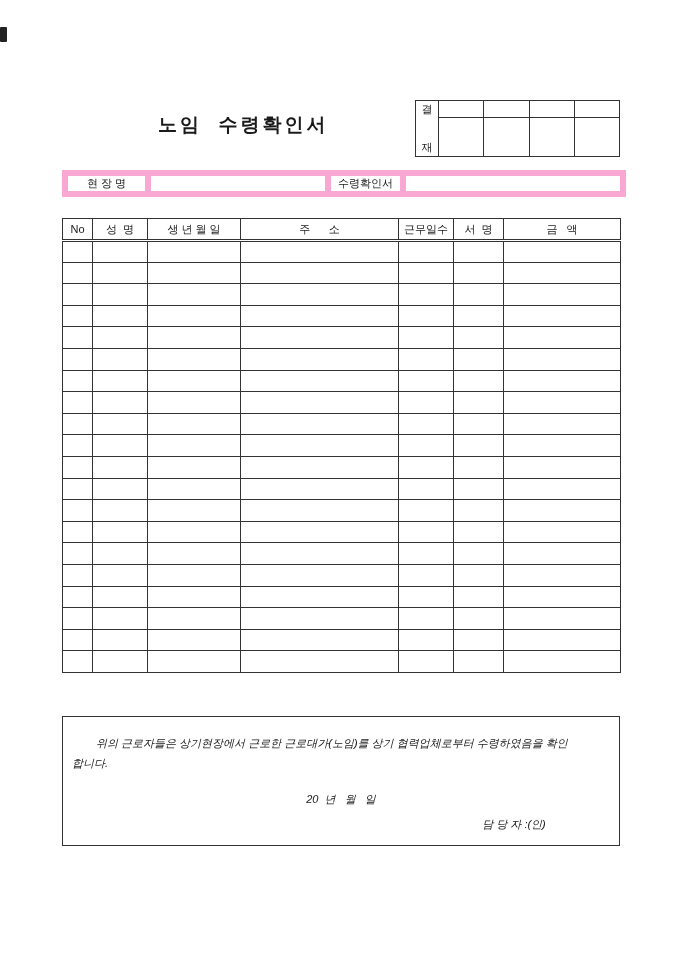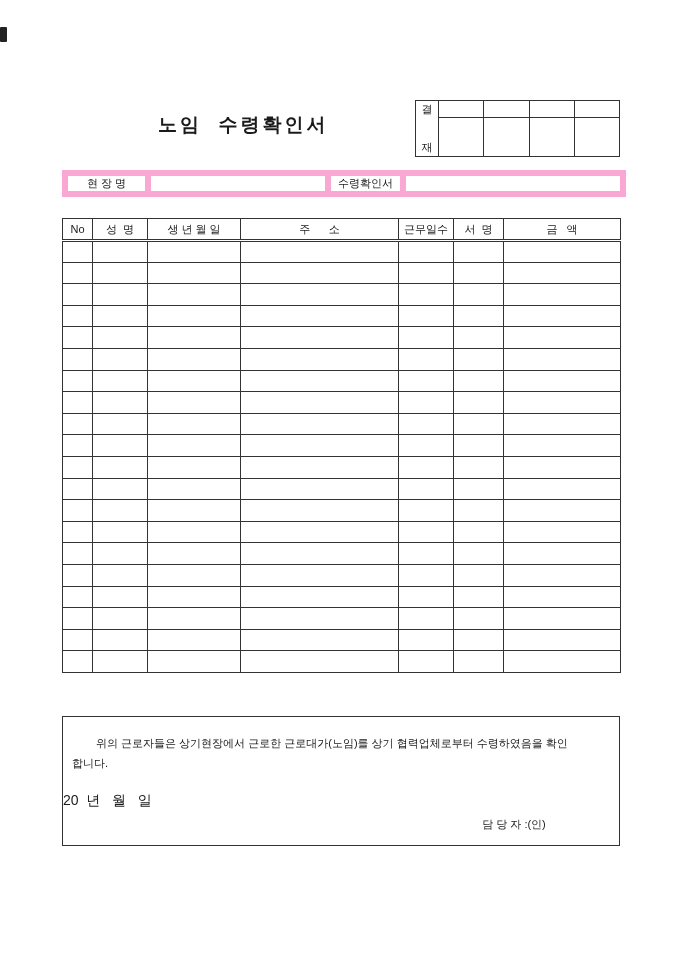--- a/index.html
+++ b/index.html
@@ -100,33 +100,35 @@
 
   
   .footer-box {
     position: absolute;
     left: 62px;
     top: 716px;
     width: 558px;
     height: 130px;
     border: 1px solid #333;
     font-size: 11px;
+    font-style: italic;
   }
   .confirm-text {
     padding: 17px 12px 0 9px;
     line-height: 1.8;
   }
   .confirm-indent { padding-left: 24px; }
   .date-line {
     position: absolute;
     left: 0;
     right: 0;
     top: 75px;
-    white-space: pre;
-    font-size: 14px;
+    text-align: center;
+    white-space: pre;
+    font-size: 11px;
   }
   .manager-line {
     position: absolute;
     right: 10px;
     bottom: 13px;
     width: 190px;
     display: flex;
     justify-content: center;
     font-size: 11px;
     white-space: pre;

